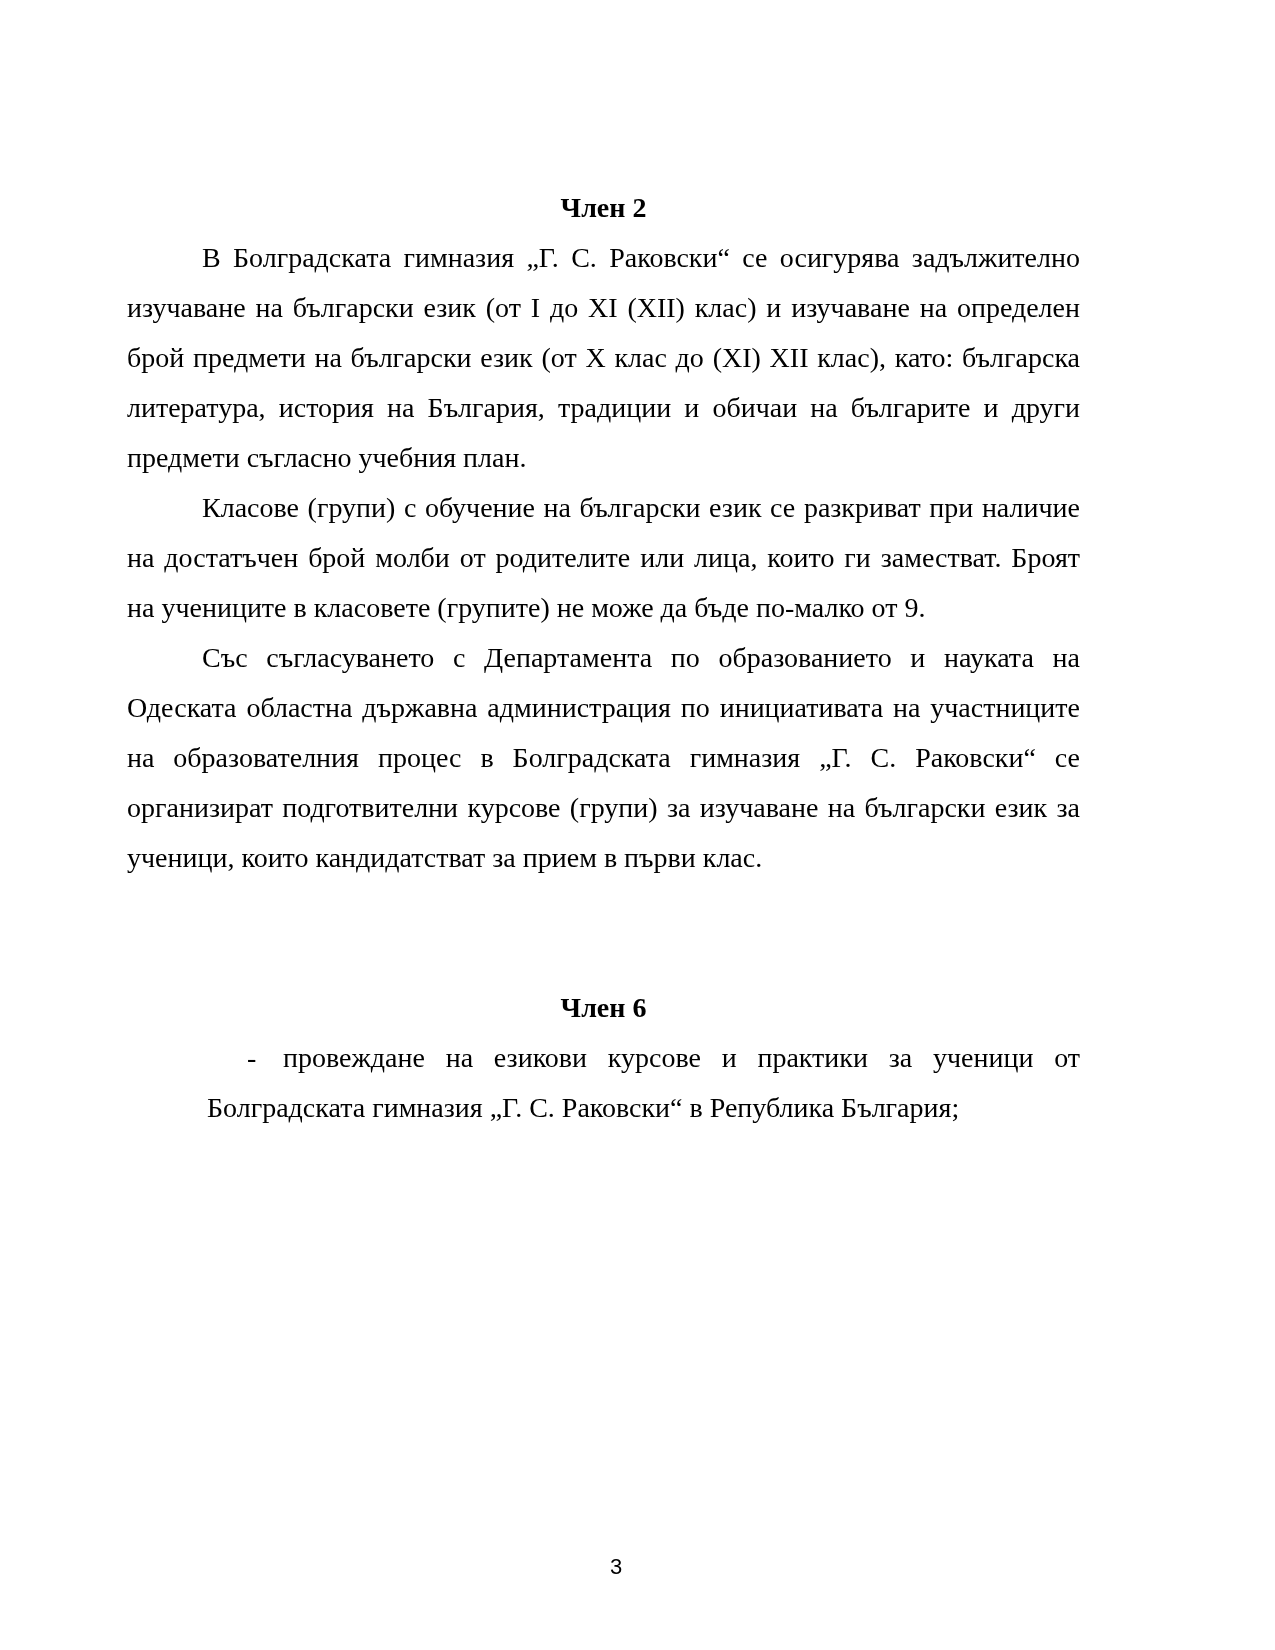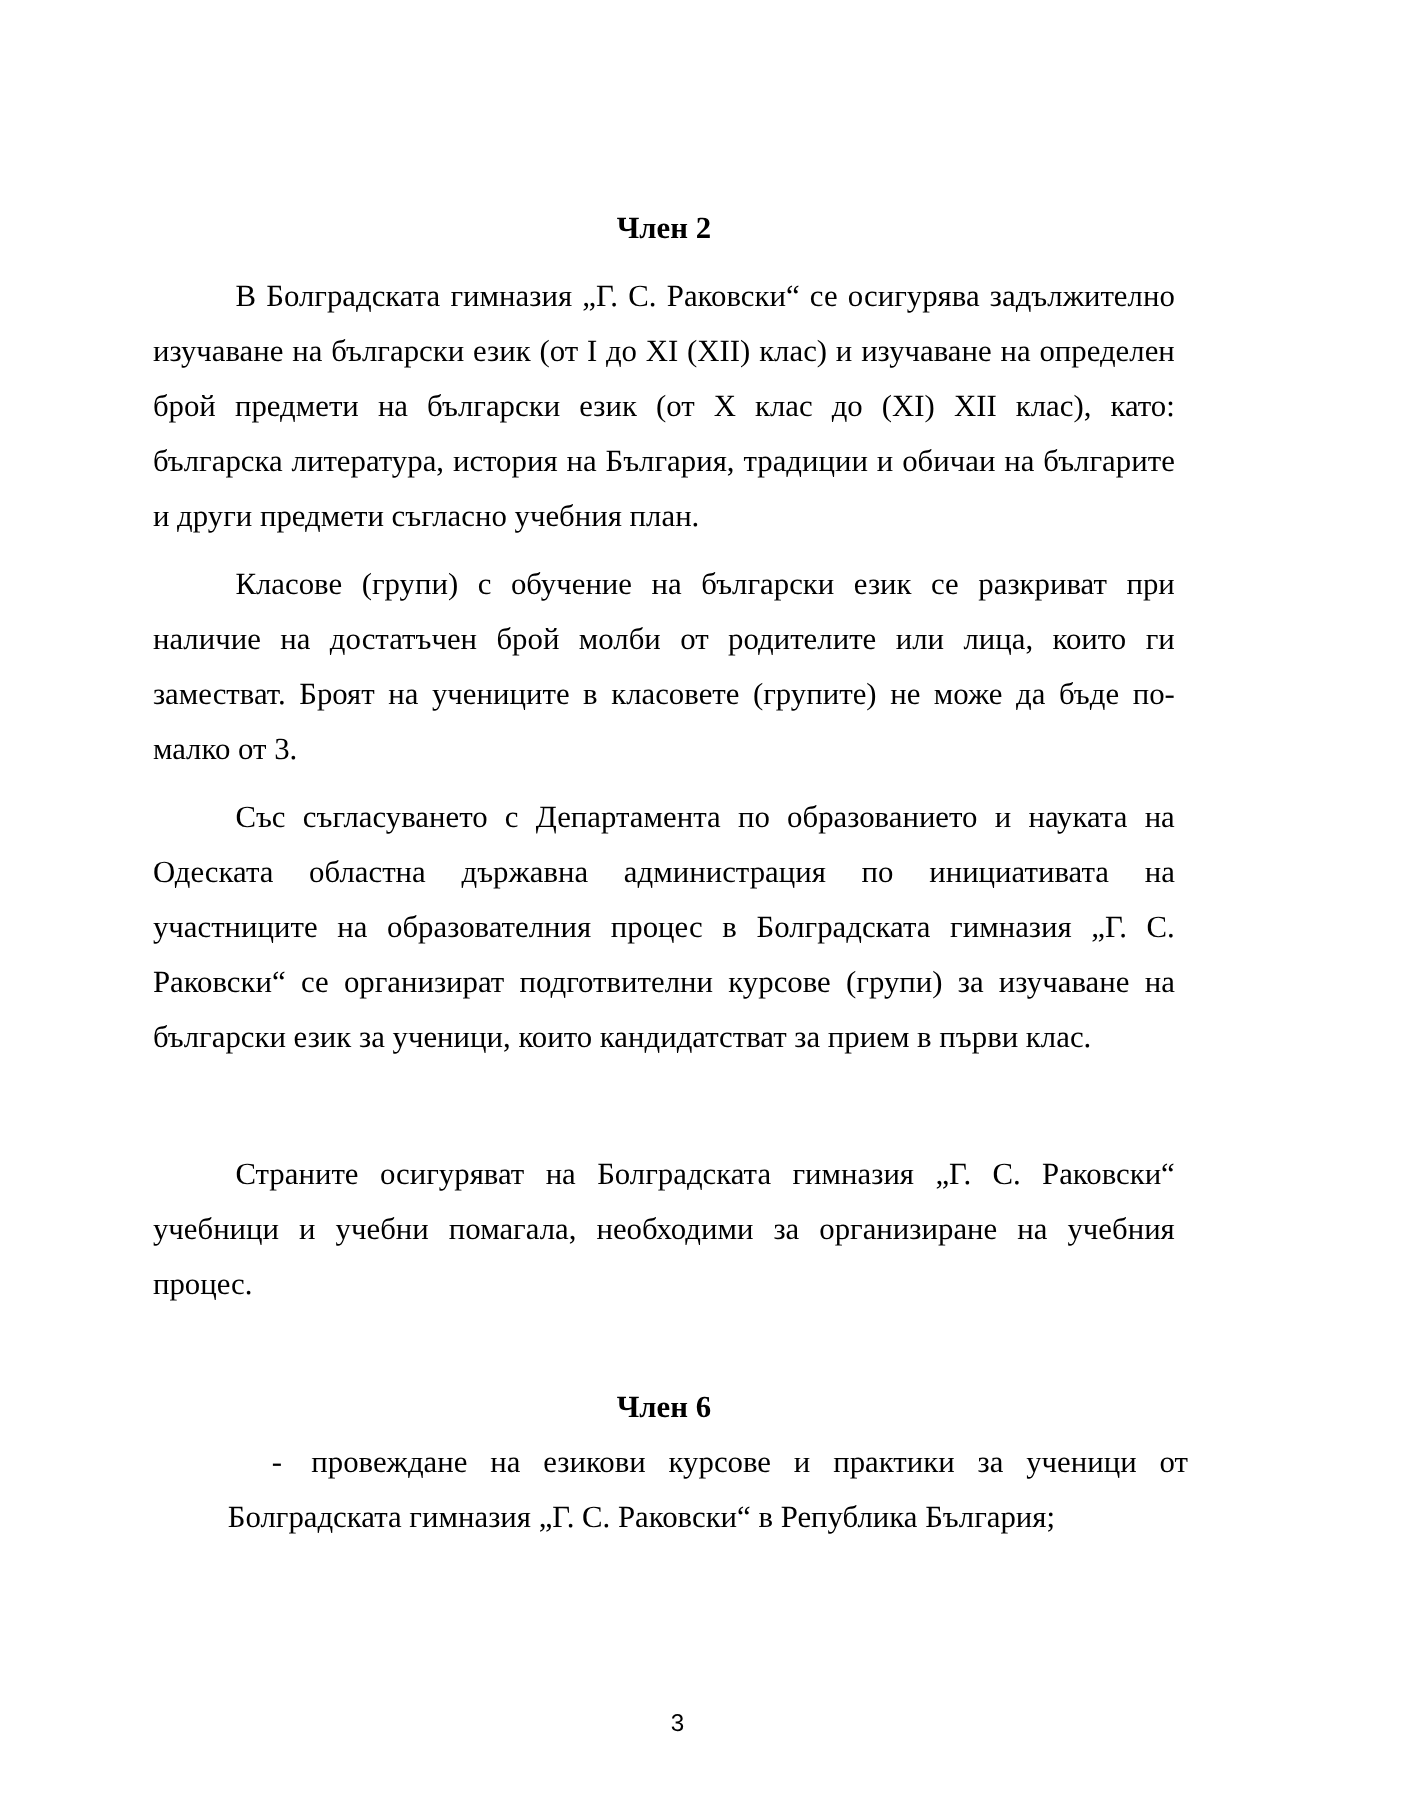--- a/index.html
+++ b/index.html
@@ -22,21 +22,21 @@
     padding: 183px 152px 0 127px;
   }
   .heading {
     margin: 0;
     font-size: 28px;
     font-weight: bold;
     text-align: center;
     line-height: 50px;
   }
   .par {
-    margin: 12px;
+    margin: 0;
     text-indent: 75px;
     text-align: justify;
   }
   .blank-line {
     height: 50px;
   }
   .list-item {
     margin: 0 0 0 80px;
     text-indent: 40px;
     text-align: justify;
@@ -64,28 +64,27 @@
 </head>
 <body>
 
 <div class="page">
   <div class="content">
 
     <h2 class="heading">Член 2</h2>
 
     <p class="par">В Болградската гимназия „Г. С. Раковски“ се осигурява задължително изучаване на български език (от I до XI (XII) клас) и изучаване на определен брой предмети на български език (от X клас до (XI) XII клас), като: българска литература, история на България, традиции и обичаи на българите и други предмети съгласно учебния план.</p>
 
-    <p class="par">Класове (групи) с обучение на български език се разкриват при наличие на достатъчен брой молби от родителите или лица, които ги заместват. Броят на учениците в класовете (групите) не може да бъде по-малко от 3.</p>
+    <p class="par">Класове (групи) с обучение на български език се разкриват при наличие на достатъчен брой молби от родителите или лица, които ги заместват. Броят на учениците в класовете (групите) не може да бъде по-малко от 9.</p>
 
     <p class="par">Със съгласуването с Департамента по образованието и науката на Одеската областна държавна администрация по инициативата на участниците на образователния процес в Болградската гимназия „Г. С. Раковски“ се организират подготвителни курсове (групи) за изучаване на български език за ученици, които кандидатстват за прием в първи клас.</p>
 
     <div class="blank-line"></div>
 
 
-    <p class="par">Страните осигуряват на Болградската гимназия „Г. С. Раковски“ учебници и учебни помагала, необходими за организиране на учебния процес.</p>
 
     <div class="blank-line"></div>
 
     <h2 class="heading">Член 6</h2>
 
 
 
     <div class="list-item">
       <span class="bullet">-</span><span class="li-text">провеждане на езикови курсове и практики за ученици от Болградската гимназия „Г. С. Раковски“ в Република България;</span>
     </div>

